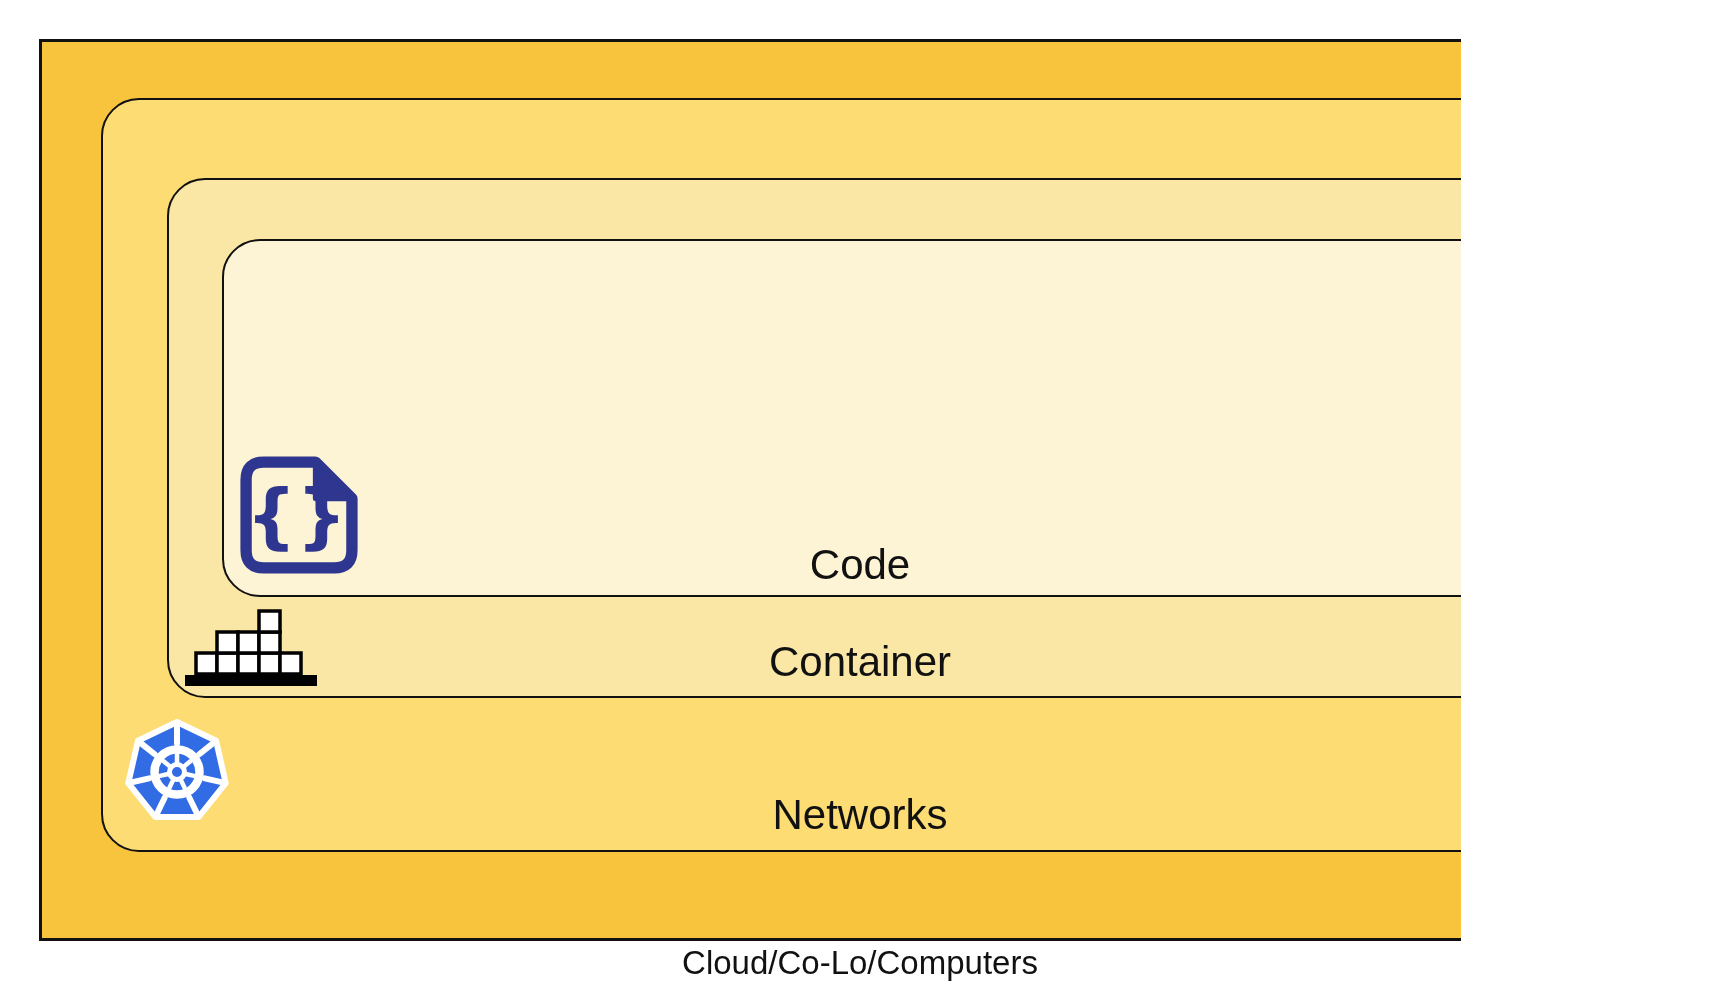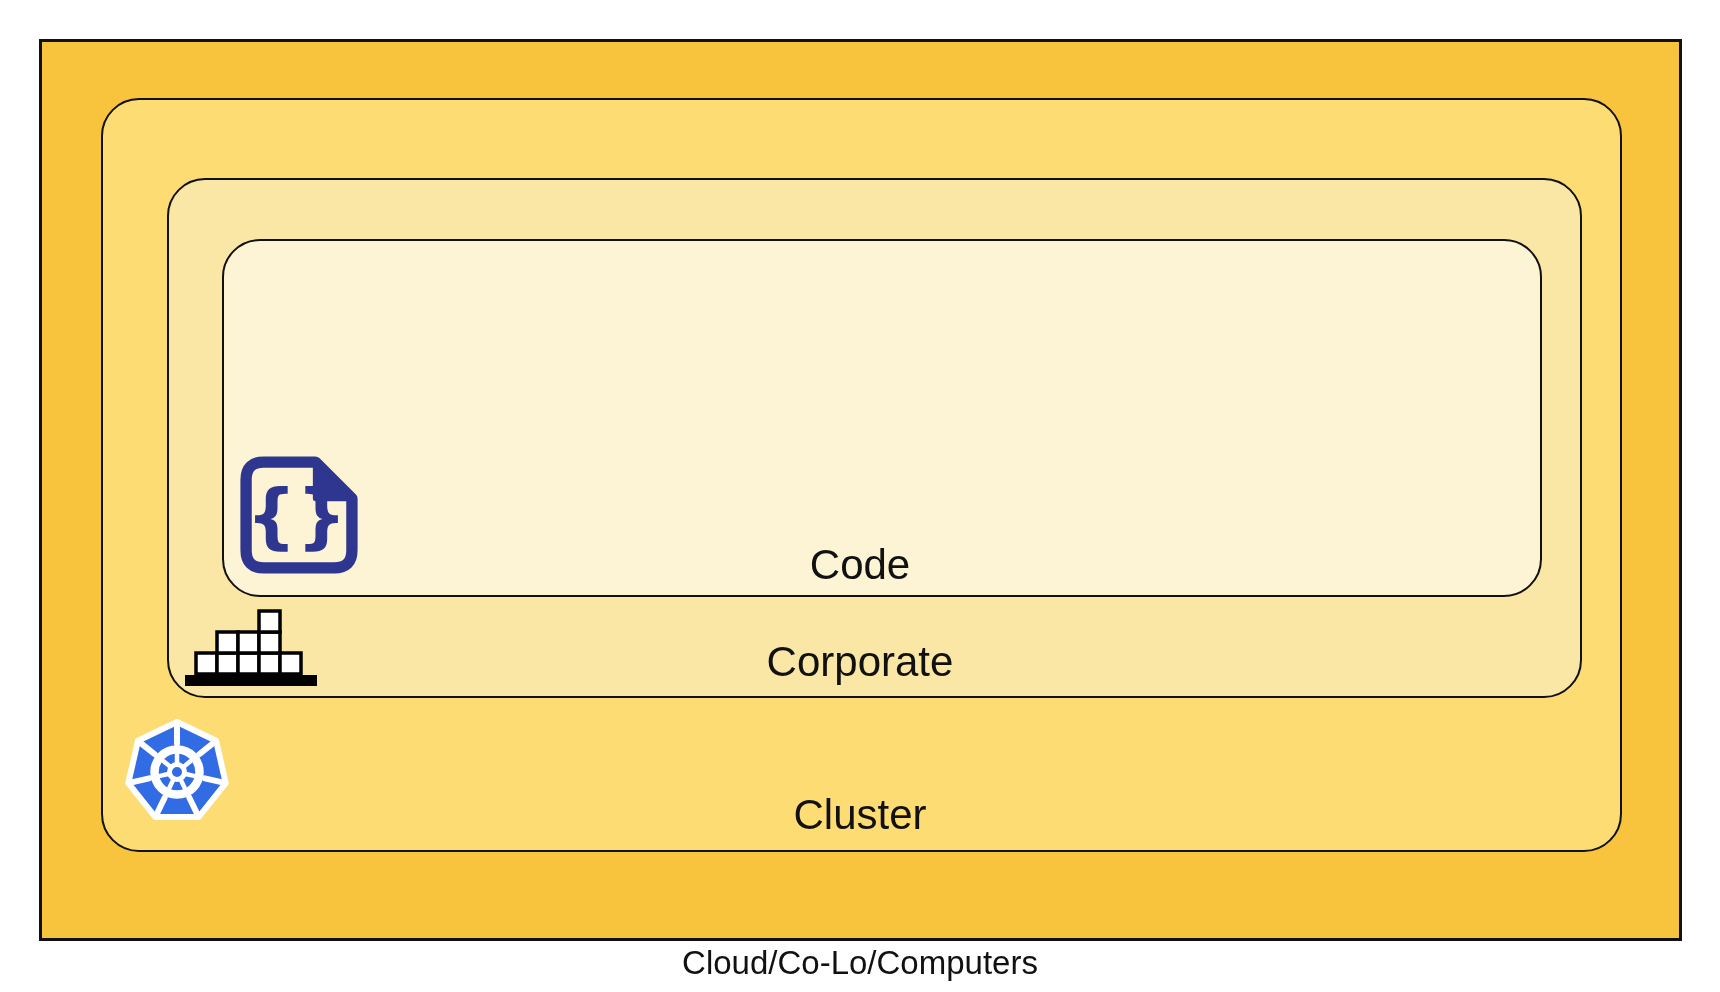--- a/index.html
+++ b/index.html
@@ -1,18 +1,18 @@
 <!DOCTYPE html>
 <html><head>
 <meta charset="utf-8">
 <style>
   html, body { margin: 0; padding: 0; background: #ffffff; }
   #canvas {
     position: relative;
-    width: 1720px;
+    width: 1461px;
     height: 992px;
     background: #ffffff;
     overflow: hidden;
     font-family: "Liberation Sans", sans-serif;
     color: #111111;
   }
   .box { position: absolute; box-sizing: border-box; }
   .layer-datacenter {
     left: 39px; top: 39px; width: 1643px; height: 902px;
     background: #F8C43E; border: 3px solid #111111;
@@ -57,23 +57,23 @@
   <div class="box layer-datacenter"></div>
 
   <div class="box layer-cluster"></div>
 
   <div class="box layer-container"></div>
 
   <div class="box layer-code"></div>
 
   <div class="layer-label label-code">Code</div>
 
-  <div class="layer-label label-container">Corporate</div>
+  <div class="layer-label label-container">Container</div>
 
-  <div class="layer-label label-cluster">Cluster</div>
+  <div class="layer-label label-cluster">Networks</div>
 
   <div class="layer-label label-datacenter">
     <div>Cloud/Co-Lo/Computers</div>
     
   </div>
 
   <div class="icon icon-code">
     <svg viewBox="0 0 100 100">
       <path d="M63 8 H22 Q8 8 8 22 V78 Q8 92 22 92 H78 Q92 92 92 78 V37 Z" fill="none" stroke="#2F3690" stroke-width="9" stroke-linejoin="round"></path>
       <path d="M63 8 L92 37 L63 37 Z" fill="#2F3690" stroke="#2F3690" stroke-width="4" stroke-linejoin="round"></path>

